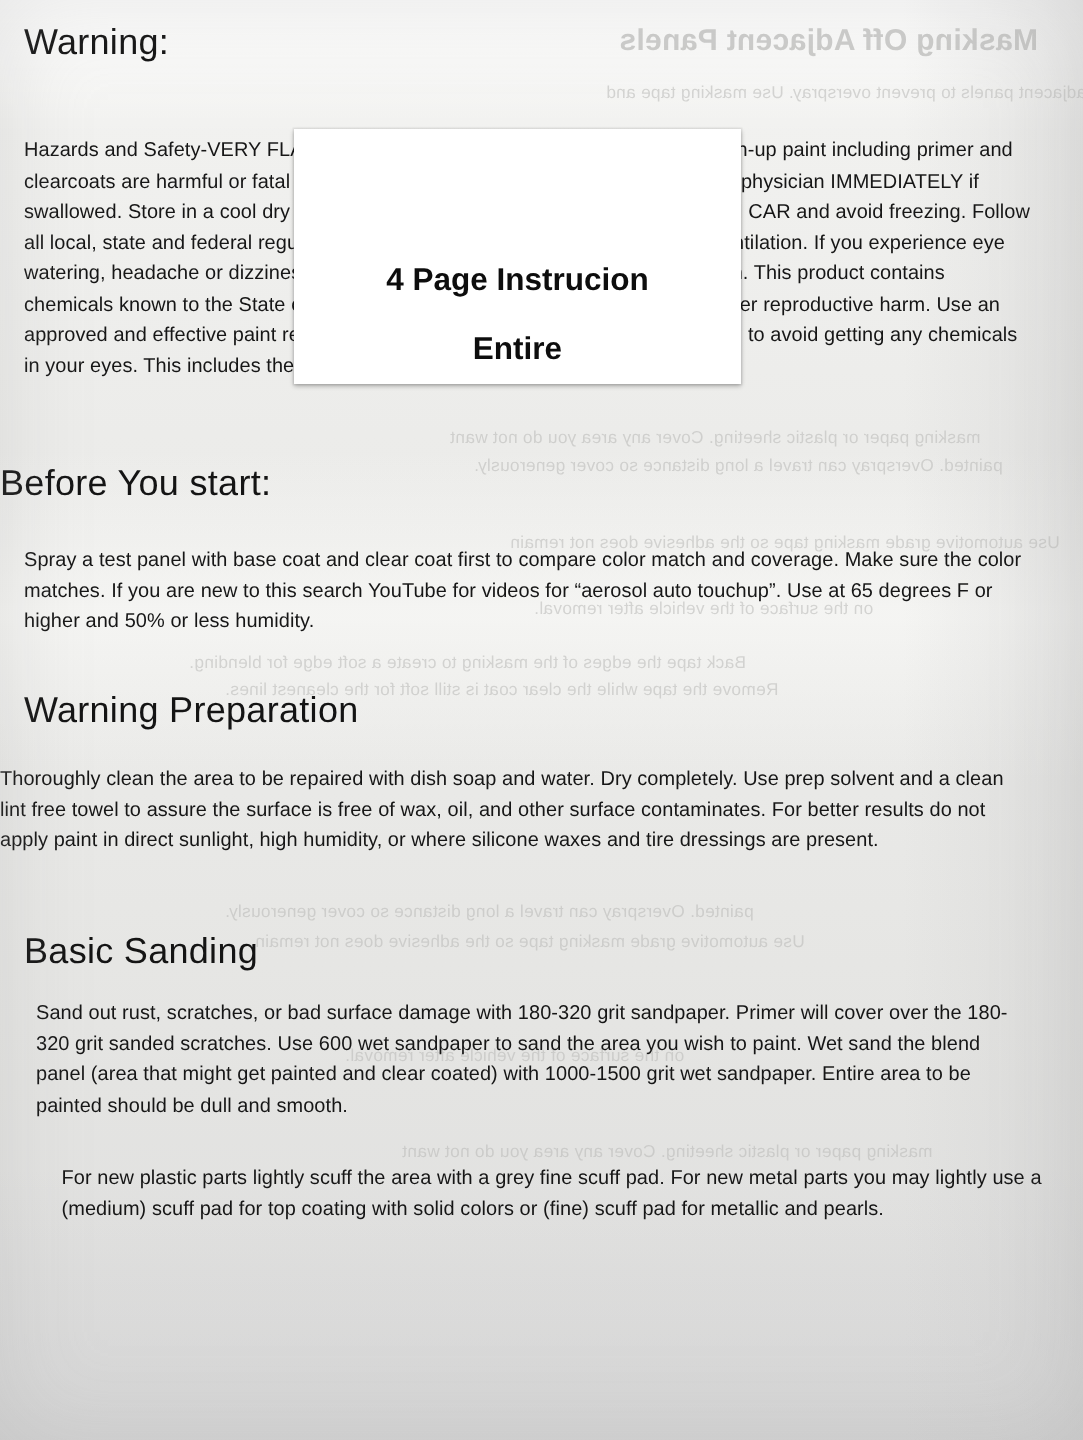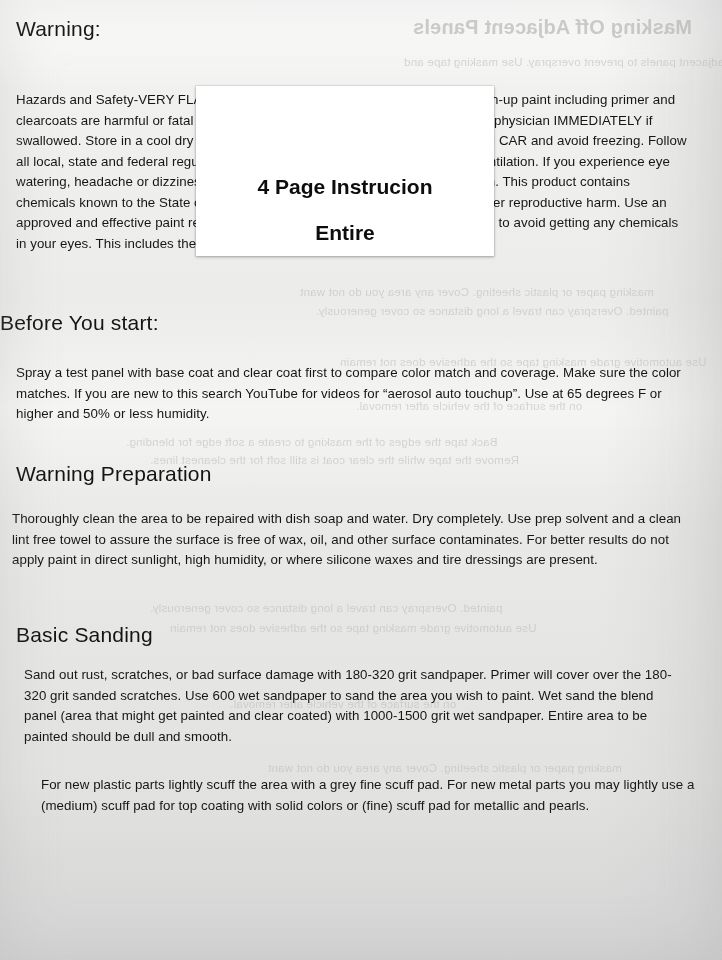--- a/index.html
+++ b/index.html
@@ -61,21 +61,21 @@
   .content {
     position: absolute;
     left: 0; top: 0;
     width: 722px;
   }
 
   h1.sec {
     position: absolute;
     margin: 0;
     font-weight: normal;
-    font-size: 21px;
+    font-size: 24px;
     line-height: 30px;
     color: #141414;
     letter-spacing: .2px;
   }
 
   p.para {
     position: absolute;
     margin: 0;
     font-size: 13.3px;
     line-height: 20.5px;
@@ -143,21 +143,21 @@
 
   <div class="content">
 
     <h1 class="sec" style="left:16px; top:14px; width:300px;">Warning:</h1>
     <p class="para" style="left:16px; top:90px; width:676px;">Hazards and Safety-VERY FLAMMABLE. Keep away from heat and flame. Touch-up paint including primer and clearcoats are harmful or fatal if swallowed. Keep out of reach of children. Call a physician IMMEDIATELY if swallowed. Store in a cool dry place between 60F and 120F. DO NOT STORE IN CAR and avoid freezing. Follow all local, state and federal regulations for proper disposal. Use with adequate ventilation. If you experience eye watering, headache or dizziness stop product use immediately and call physician. This product contains chemicals known to the State of California to cause birth defects, cancer and other reproductive harm. Use an approved and effective paint respirator and WEAR safety goggles when spraying to avoid getting any chemicals in your eyes. This includes the primer, paint and clearcoat.</p>
 
     <h1 class="sec" style="left:0; top:308px; width:320px;">Before You start:</h1>
     <p class="para" style="left:16px; top:363px; width:676px;">Spray a test panel with base coat and clear coat first to compare color match and coverage. Make sure the color matches.  If you are new to this search YouTube for videos for “aerosol auto touchup”.  Use at 65 degrees F or higher and 50% or less humidity.</p>
 
     <h1 class="sec" style="left:16px; top:459px; width:340px;">Warning Preparation</h1>
-    <p class="para" style="left:12px; top:509px; width:676px;">Thoroughly clean the area to be repaired with dish soap and water.  Dry completely. Use prep solvent and a clean lint free towel to assure the surface is free of wax, oil, and other surface contaminates. For better results do not apply paint in direct sunlight, high humidity, or where silicone waxes and tire dressings are present.</p>
+    <p class="para" style="left:0; top:509px; width:676px;">Thoroughly clean the area to be repaired with dish soap and water.  Dry completely. Use prep solvent and a clean lint free towel to assure the surface is free of wax, oil, and other surface contaminates. For better results do not apply paint in direct sunlight, high humidity, or where silicone waxes and tire dressings are present.</p>
 
     <h1 class="sec" style="left:16px; top:620px; width:300px;">Basic Sanding</h1>
     <p class="para" style="left:24px; top:665px; width:666px;">Sand out rust, scratches, or bad surface damage with 180-320 grit sandpaper. Primer will cover over the 180-320 grit sanded scratches. Use 600 wet sandpaper to sand the area you wish to paint. Wet sand the blend panel (area that might get painted and clear coated) with 1000-1500 grit wet sandpaper. Entire area to be painted should be dull and smooth.</p>
     <p class="para" style="left:24px; top:775px; width:660px;margin-left:17px;">For new plastic parts lightly scuff the area with a grey fine scuff pad. For new metal parts you may lightly use a (medium) scuff pad for top coating with solid colors or (fine) scuff pad for metallic and pearls.</p>
 
   </div>
 
   <div id="overlay-card">
     <div class="line">4 Page Instrucion</div>
     <div class="line">Entire</div>

